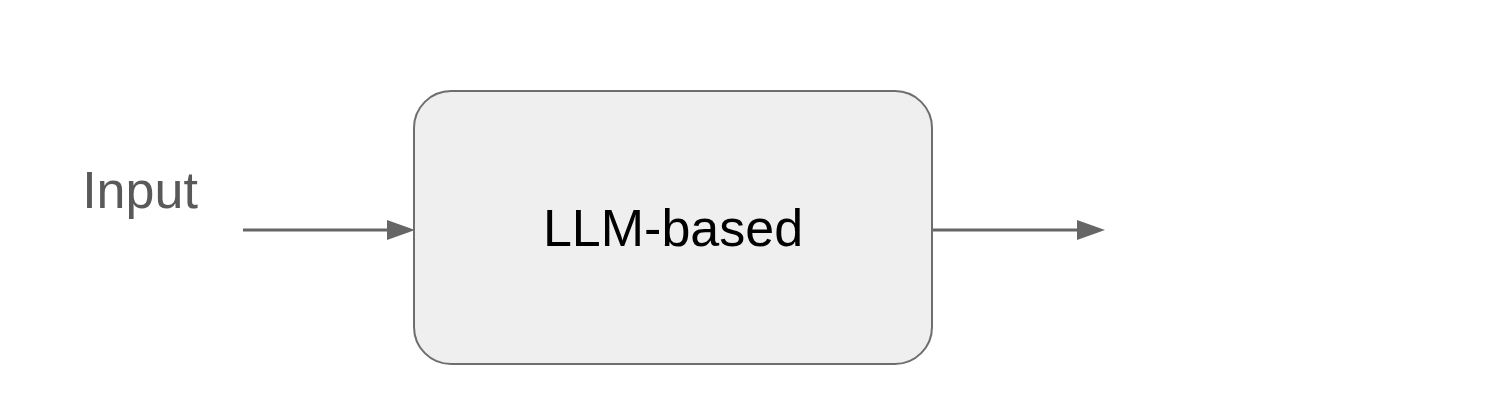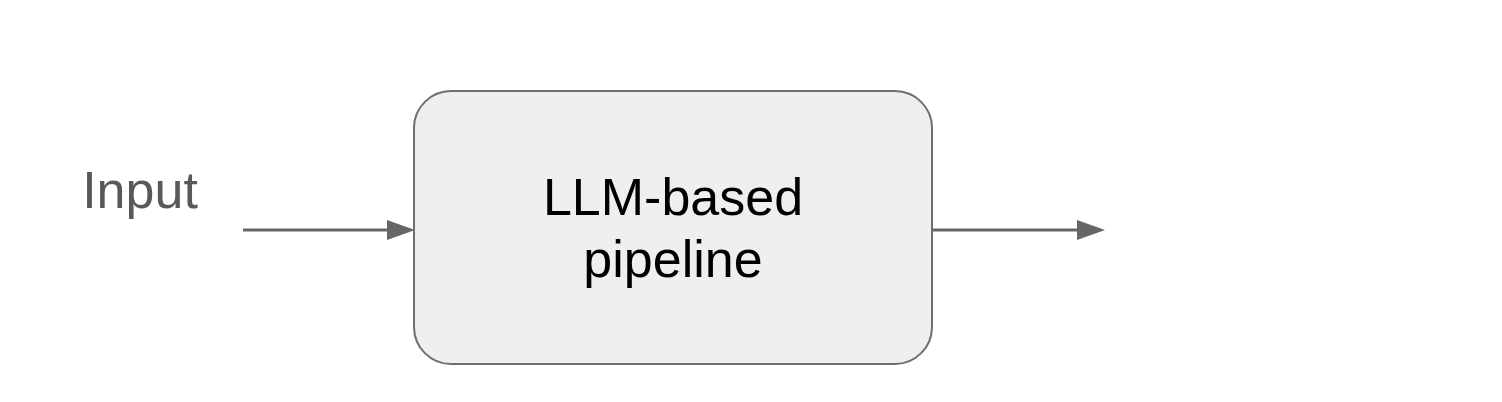--- a/index.html
+++ b/index.html
@@ -81,21 +81,20 @@
   </div>
 
   <svg class="arrow-svg arrow-input" viewBox="0 0 172 24" xmlns="http://www.w3.org/2000/svg">
     <line x1="0" y1="12" x2="148" y2="12" stroke="currentColor" stroke-width="3"></line>
     <polygon points="144,2 172,12 144,22" fill="currentColor"></polygon>
   </svg>
 
   <div class="pipeline-box">
     <div class="box-text">
       <div>LLM-based</div>
-      <div>pipeline</div>
     </div>
   </div>
 
   <svg class="arrow-svg arrow-output" viewBox="0 0 172 24" xmlns="http://www.w3.org/2000/svg">
     <line x1="0" y1="12" x2="148" y2="12" stroke="currentColor" stroke-width="3"></line>
     <polygon points="144,2 172,12 144,22" fill="currentColor"></polygon>
   </svg>
 
 
 </div>

